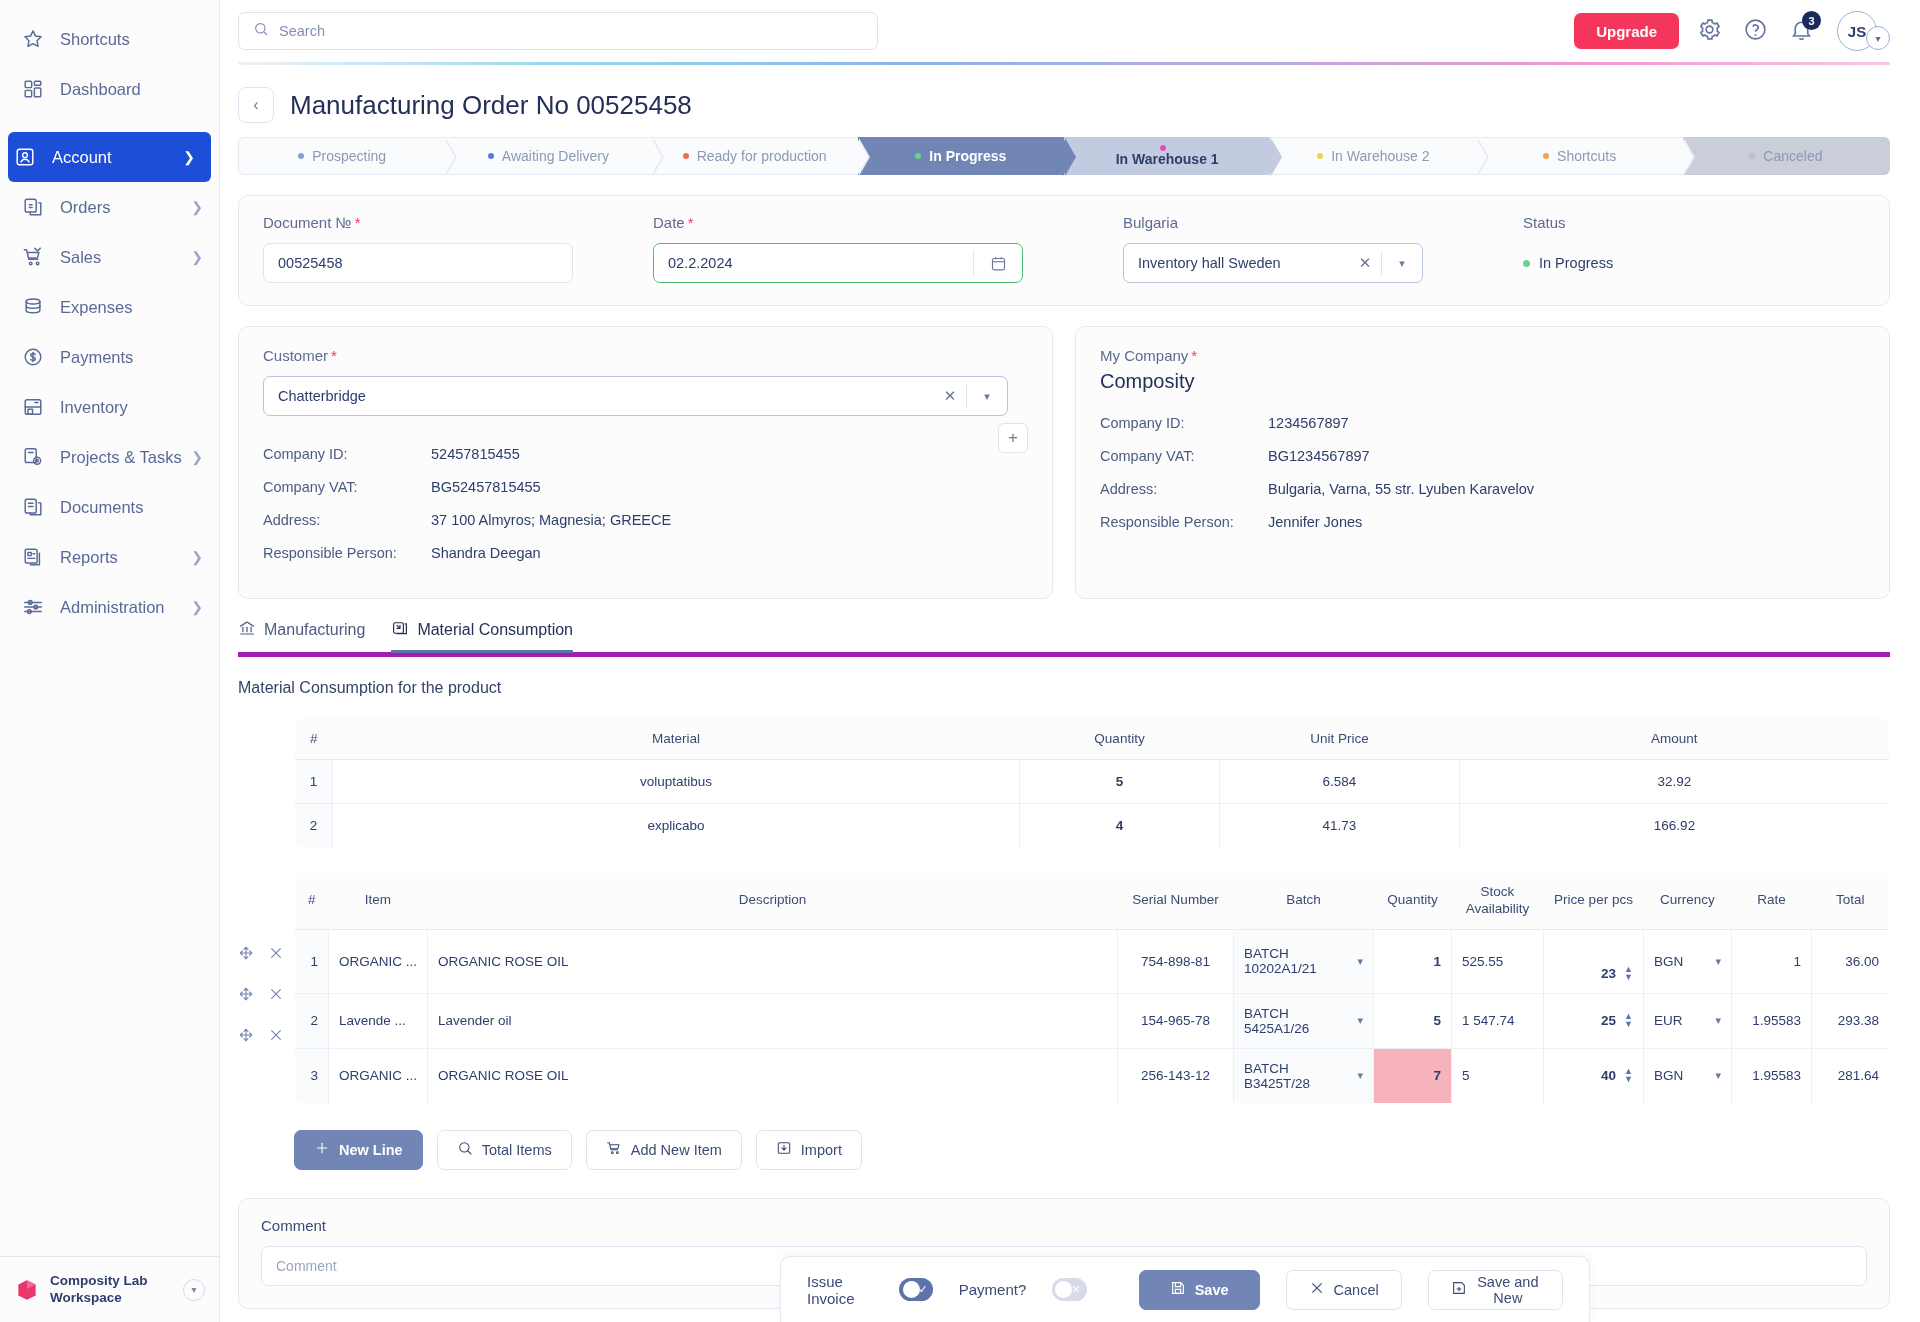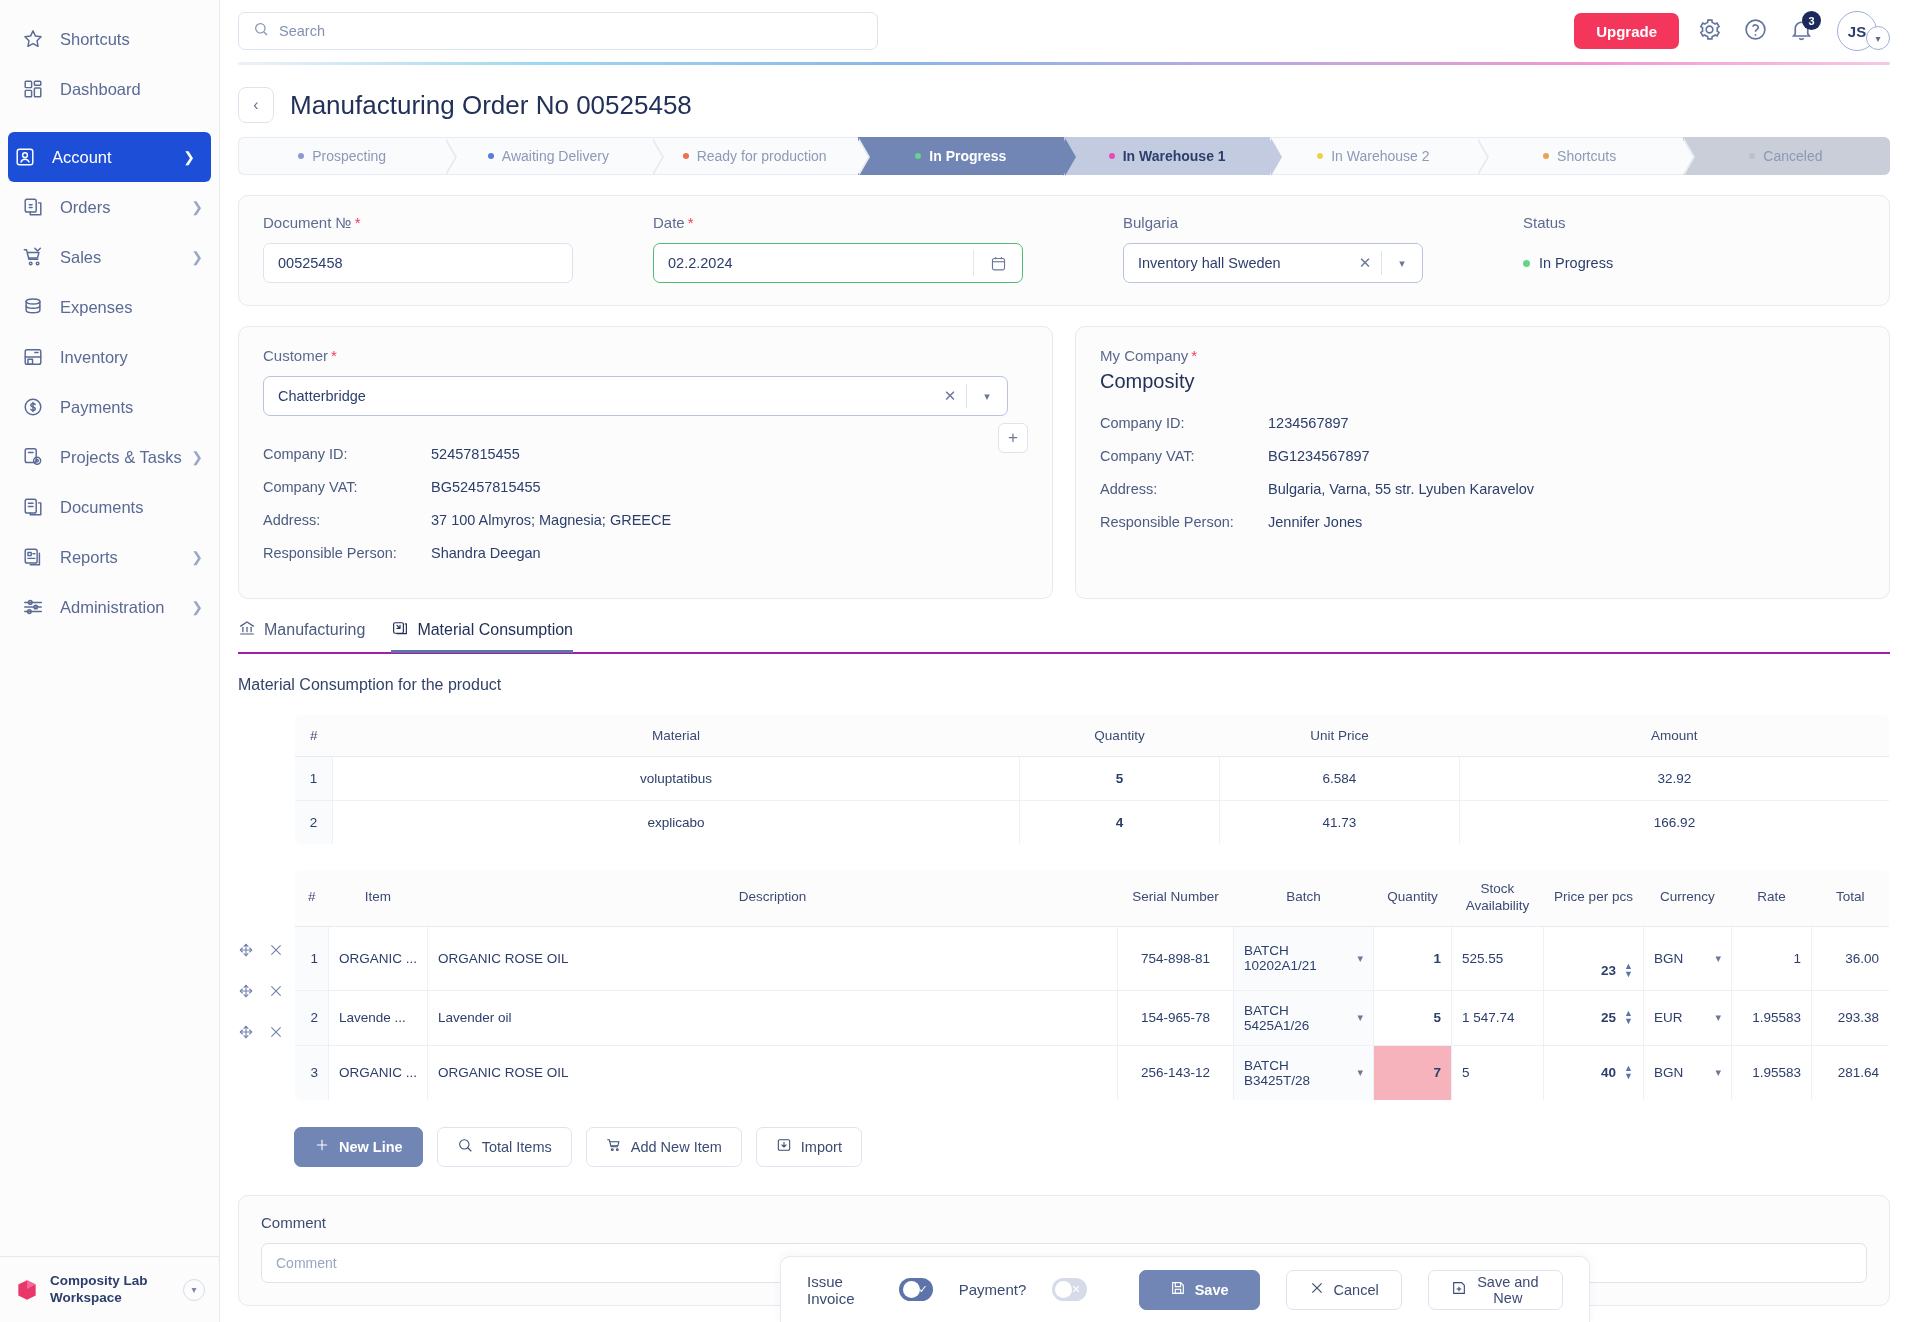--- a/index.html
+++ b/index.html
@@ -140,21 +140,21 @@
   }
   .step::before {
     content: ''; position: absolute; right: -12px; top: 0px; z-index: 2;
     width: 0; height: 0; border-top: 19px solid transparent;
     border-bottom: 19px solid transparent; border-left: 11px solid #e8eaf2;
   }
   .step:last-child::after, .step:last-child::before { display: none; }
   .step.current { background: #7186b5; color: #fff; font-weight: bold; border-color:#7186b5; }
   .step.current::after { border-left-color: #7186b5; }
   .step.current::before { border-left-color: #7186b5; }
-  .step.next { background: #c3cbe0; color: #2c3e6b; font-weight: bold; border-color:#c3cbe0;}
+  .step.next { background: #c3cbe0; color: #2c3e6b; font-weight: bold; border-color:#c3cbe0;flex-direction:column;}
   .step.next::after { border-left-color: #c3cbe0; }
   .step.next::before { border-left-color: #c3cbe0; }
   .step.muted { background: #c9ced9; color: #8d99b5; border-color:#c9ced9;}
   .step.muted::after { border-left-color: #c9ced9; }
   .step.muted::before { border-left-color: #c9ced9; }
 
   
   .card {
     border: 1px solid #e6e9f2; border-radius: 10px;
     background: #fcfcfd; padding: 20px 24px;
@@ -185,21 +185,21 @@
 
   .status-dot-row { display: flex; align-items: center; gap: 9px; font-size: 14.5px; color: #2c3e6b; }
 
   
   .det { display: flex; margin-bottom: 17px; font-size: 14.5px; }
   .det-k { color: #4c5b80; width: 168px; flex: 0 0 168px; }
   .det-v { color: #2c3e6b; }
   .card-h2 { font-size: 20px; color: #233158; margin: 6px 0 22px 0; }
 
   
-  .tabs { display: flex; gap: 26px; border-bottom: 2px solid #a21caf; margin-bottom: 22px; }
+  .tabs { display: flex; gap: 26px; border-bottom: 5px solid #a21caf; margin-bottom: 22px; }
   .tab {
     display: flex; align-items: center; gap: 8px; font-size: 16px;
     color: #4c5b80; padding-bottom: 9px; cursor: pointer; border-bottom: 3px solid transparent;
     margin-bottom: -1px;
   }
   .tab svg { width: 18px; height: 18px; }
   .tab.active { color: #233158; border-bottom-color: #5d74ab; }
 
   .section-title { font-size: 16px; color: #344369; margin-bottom: 20px; }
 
@@ -365,37 +365,37 @@
               <ellipse cx="12" cy="6" rx="7.5" ry="2.8"></ellipse>
               <path d="M4.5 6v4.5c0 1.6 3.4 2.8 7.5 2.8s7.5-1.2 7.5-2.8V6"></path>
               <path d="M4.5 11v4.5c0 1.6 3.4 2.8 7.5 2.8s7.5-1.2 7.5-2.8V11"></path>
             </svg>
           </span>
           <span class="lbl">Expenses</span>
         </div>
         <div class="nav-item">
           <span class="ico">
             <svg viewBox="0 0 24 24" fill="none" stroke="currentColor" stroke-width="1.6" stroke-linecap="round" stroke-linejoin="round">
+              <circle cx="12" cy="12" r="8.5"></circle>
+              <path d="M14.3 9.3a2.8 2.8 0 0 0-2.3-1c-1.4 0-2.4.8-2.4 1.8s1 1.5 2.4 1.8 2.5.8 2.5 1.9-1.1 1.9-2.5 1.9a2.9 2.9 0 0 1-2.4-1.1"></path>
+              <path d="M12 7v10"></path>
+            </svg>
+          </span>
+          <span class="lbl">Payments</span>
+        </div>
+        <div class="nav-item">
+          <span class="ico">
+            <svg viewBox="0 0 24 24" fill="none" stroke="currentColor" stroke-width="1.6" stroke-linecap="round" stroke-linejoin="round">
               <rect x="3.5" y="4" width="17" height="16" rx="2"></rect>
               <line x1="3.5" y1="12" x2="20.5" y2="12"></line>
               <rect x="6.5" y="14.5" width="5" height="5.5"></rect>
               <line x1="14" y1="7" x2="17.5" y2="7"></line>
             </svg>
           </span>
           <span class="lbl">Inventory</span>
-        </div>
-        <div class="nav-item">
-          <span class="ico">
-            <svg viewBox="0 0 24 24" fill="none" stroke="currentColor" stroke-width="1.6" stroke-linecap="round" stroke-linejoin="round">
-              <circle cx="12" cy="12" r="8.5"></circle>
-              <path d="M14.3 9.3a2.8 2.8 0 0 0-2.3-1c-1.4 0-2.4.8-2.4 1.8s1 1.5 2.4 1.8 2.5.8 2.5 1.9-1.1 1.9-2.5 1.9a2.9 2.9 0 0 1-2.4-1.1"></path>
-              <path d="M12 7v10"></path>
-            </svg>
-          </span>
-          <span class="lbl">Payments</span>
         </div>
         <div class="nav-item">
           <span class="ico">
             <svg viewBox="0 0 24 24" fill="none" stroke="currentColor" stroke-width="1.6" stroke-linecap="round" stroke-linejoin="round">
               <rect x="3.5" y="3" width="12" height="15" rx="2"></rect>
               <line x1="7" y1="7" x2="12" y2="7"></line>
               <circle cx="16.5" cy="16" r="3.8"></circle>
               <circle cx="16.5" cy="16" r="1.2"></circle>
             </svg>
           </span>

